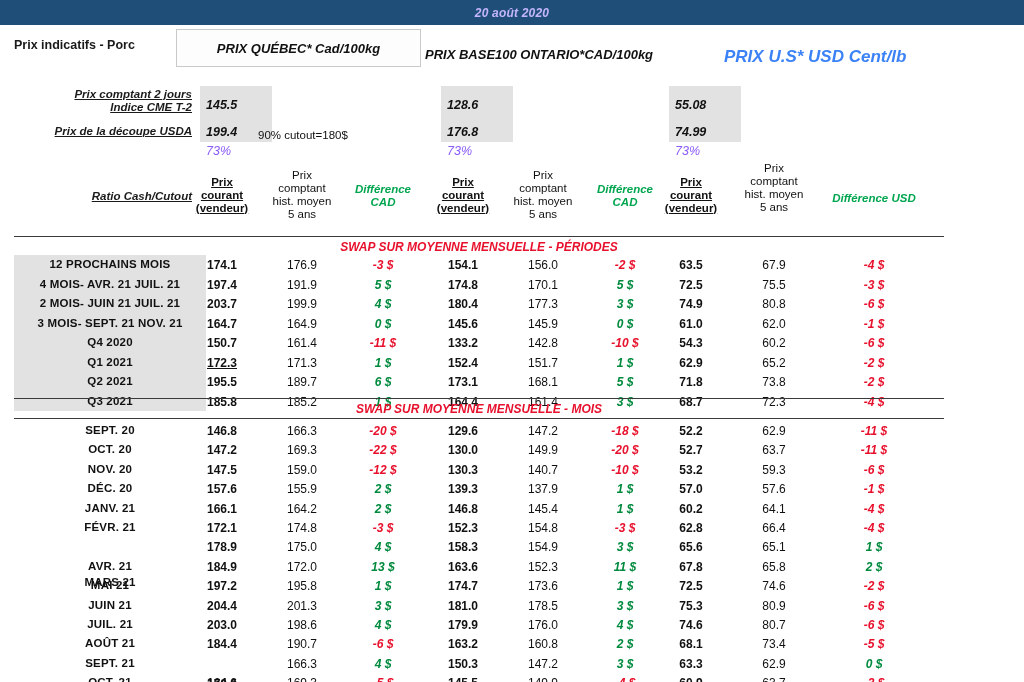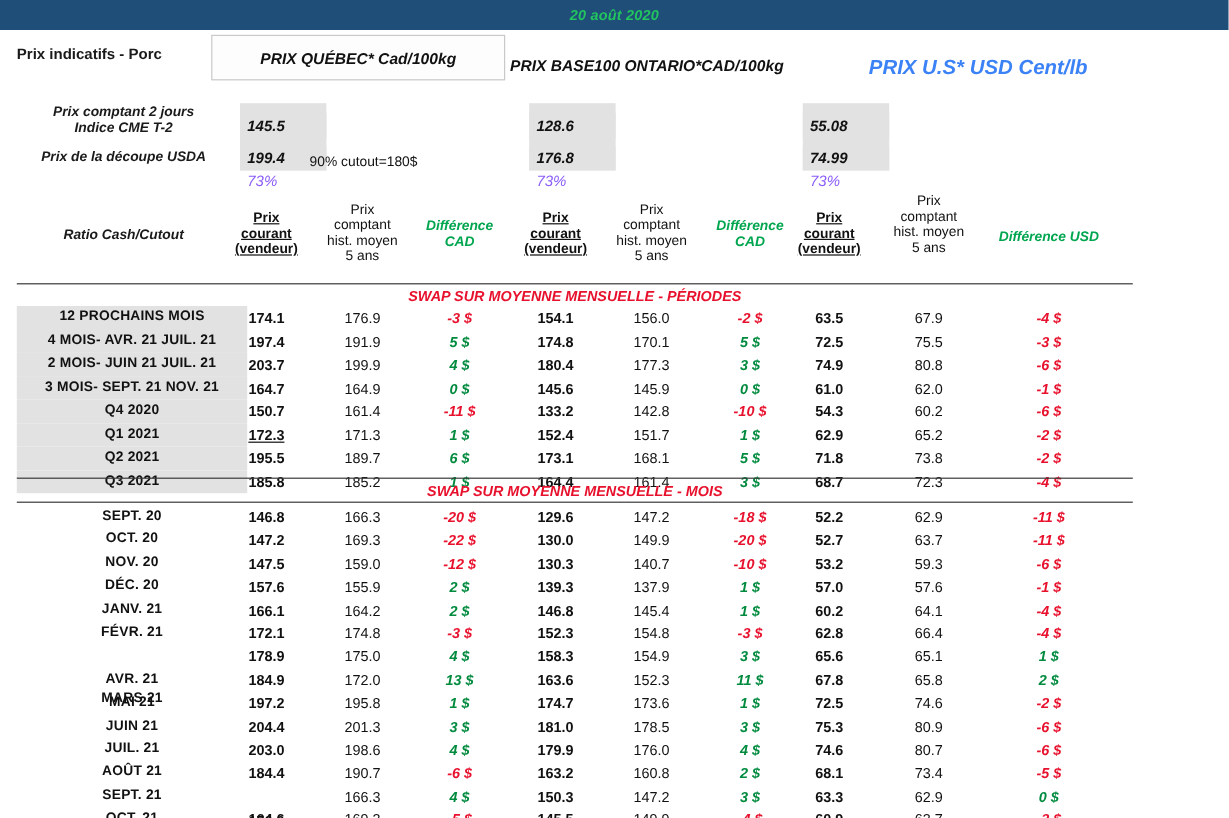--- a/index.html
+++ b/index.html
@@ -15,21 +15,21 @@
     background: #ffffff;
     overflow: hidden;
   }
 
   
   .datebar {
     position: absolute;
     left: 0; top: 0;
     width: 1024px; height: 25px;
     background: #1F4E79;
-    color: #22c55e;
+    color: #c4b5fd;
     font-weight: bold;
     font-style: italic;
     font-size: 12px;
     display: flex;
     align-items: center;
     justify-content: center;
     letter-spacing: .2px;
   }
 
   
@@ -76,26 +76,27 @@
   
   .band {
     position: absolute;
     left: 14px; top: 80px;
     width: 930px; height: 78px;
   }
   .band .rowlabel {
     position: absolute;
     left: 0;
     width: 178px;
-    text-align: center;
+    text-align: right;
     font-size: 11.5px;
     font-weight: bold;
     font-style: italic;
     color: #1a1a1a;
     line-height: 13px;
+    text-decoration: underline;
   }
   .greycell {
     position: absolute;
     background: #e2e2e2;
     font-size: 12.5px;
     font-weight: bold;
     font-style: italic;
     color: #111;
     display: flex;
     align-items: center;

